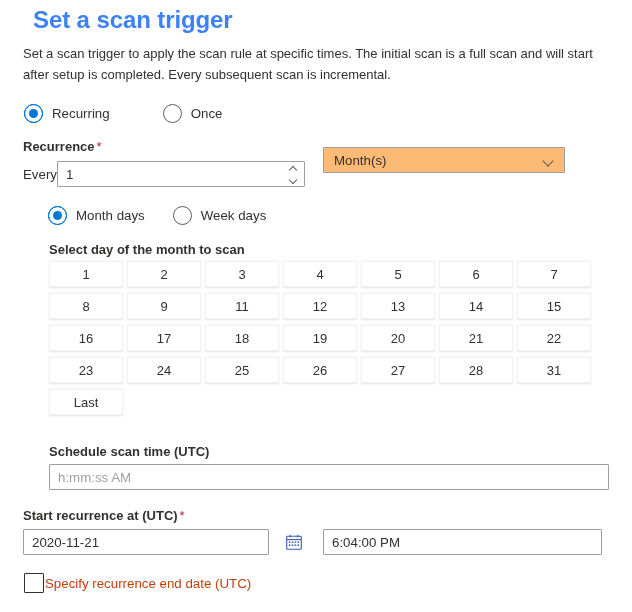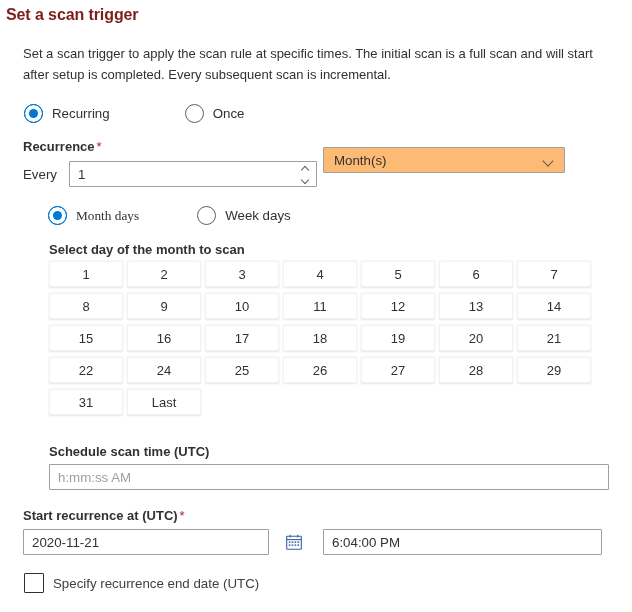--- a/index.html
+++ b/index.html
@@ -20,44 +20,43 @@
     position: relative;
     width: 632px;
     height: 612px;
     box-sizing: border-box;
     padding: 0;
   }
 
   
   .page-title {
     position: absolute;
-    left: 6px;
+    left: 33px;
     top: 6px;
-    font-size: 16px;
+    font-size: 24px;
     font-weight: 600;
-    color: #7f1d1d;
+    color: #3b82f6;
     letter-spacing: -0.1px;
   }
 
   .page-desc {
     position: absolute;
     left: 23px;
     top: 43px;
     width: 588px;
     font-size: 13px;
     line-height: 21px;
     color: #323130;
   }
 
   
   .radio-row {
     position: absolute;
     display: flex;
     align-items: center;
-    gap: 22px;
   }
   #trigger-mode-row { left: 24px; top: 104px; }
   #day-mode-row     { left: 48px; top: 206px; }
 
   .radio-item {
     display: flex;
     align-items: center;
     cursor: pointer;
     user-select: none;
   }
@@ -128,21 +127,21 @@
   #every-row {
     position: absolute;
     left: 23px;
     top: 161px;
     display: flex;
     align-items: center;
   }
   #every-static-label {
     font-size: 13.3px;
     color: #323130;
-    margin-right: 12px;
+    margin-right: 0;
   }
 
   .text-input {
     box-sizing: border-box;
     height: 26px;
     border: 1px solid #a19f9d;
     background: #ffffff;
     font-family: "Liberation Sans", sans-serif;
     font-size: 13.3px;
     color: #323130;
@@ -317,22 +316,22 @@
     width: 20px;
     height: 20px;
     box-sizing: border-box;
     border: 1px solid #323130;
     background: #fff;
     flex: none;
     border-radius: 1px;
   }
   #end-date-check-label {
     font-size: 13.3px;
-    color: #404040;
-    margin-left: 9px;
+    color: #c2410c;
+    margin-left: 1px;
     white-space: nowrap;
   }
 </style>
 </head>
 <body>
 
 <div class="page">
 
   <div class="page-title">Set a scan trigger</div>
   <div class="page-desc">Set a scan trigger to apply the scan rule at specific times. The initial scan is a full scan and will start after setup is completed. Every subsequent scan is incremental.</div>
@@ -366,21 +365,21 @@
       </span>
     </span>
   </div>
 
   <div id="unit-dropdown">
     <span id="unit-dropdown-value">Month(s)</span>
     <span class="dd-chev"></span>
   </div>
 
   <div class="radio-row" id="day-mode-row">
-    <div class="radio-item checked" style="margin-right:36px;font-family:Liberation Serif, serif;">
+    <div class="radio-item checked" style="margin-right:28px;">
       <span class="radio-mark"></span>
       <span class="radio-label">Month days</span>
     </div>
     <div class="radio-item">
       <span class="radio-mark"></span>
       <span class="radio-label">Week days</span>
     </div>
   </div>
 
   <div class="field-label" id="select-day-label">Select day of the month to scan</div>
@@ -388,39 +387,38 @@
   <div id="day-grid">
       <div class="day-cell">1</div>
       <div class="day-cell">2</div>
       <div class="day-cell">3</div>
       <div class="day-cell">4</div>
       <div class="day-cell">5</div>
       <div class="day-cell">6</div>
       <div class="day-cell">7</div>
       <div class="day-cell">8</div>
       <div class="day-cell">9</div>
-      <div class="day-cell">10</div>
       <div class="day-cell">11</div>
       <div class="day-cell">12</div>
       <div class="day-cell">13</div>
       <div class="day-cell">14</div>
       <div class="day-cell">15</div>
       <div class="day-cell">16</div>
       <div class="day-cell">17</div>
       <div class="day-cell">18</div>
       <div class="day-cell">19</div>
       <div class="day-cell">20</div>
       <div class="day-cell">21</div>
       <div class="day-cell">22</div>
+      <div class="day-cell">23</div>
       <div class="day-cell">24</div>
       <div class="day-cell">25</div>
       <div class="day-cell">26</div>
       <div class="day-cell">27</div>
       <div class="day-cell">28</div>
-      <div class="day-cell">29</div>
       <div class="day-cell">31</div>
       <div class="day-cell">Last</div>
     </div>
 
   <div class="field-label" id="schedule-time-label">Schedule scan time (UTC)</div>
   <input class="text-input" id="schedule-time-input" type="text" placeholder="h:mm:ss AM" style="">
 
   <div class="field-label" id="start-recurrence-label">
     <span>Start recurrence at (UTC)</span><span class="req-star">*</span>
   </div>

